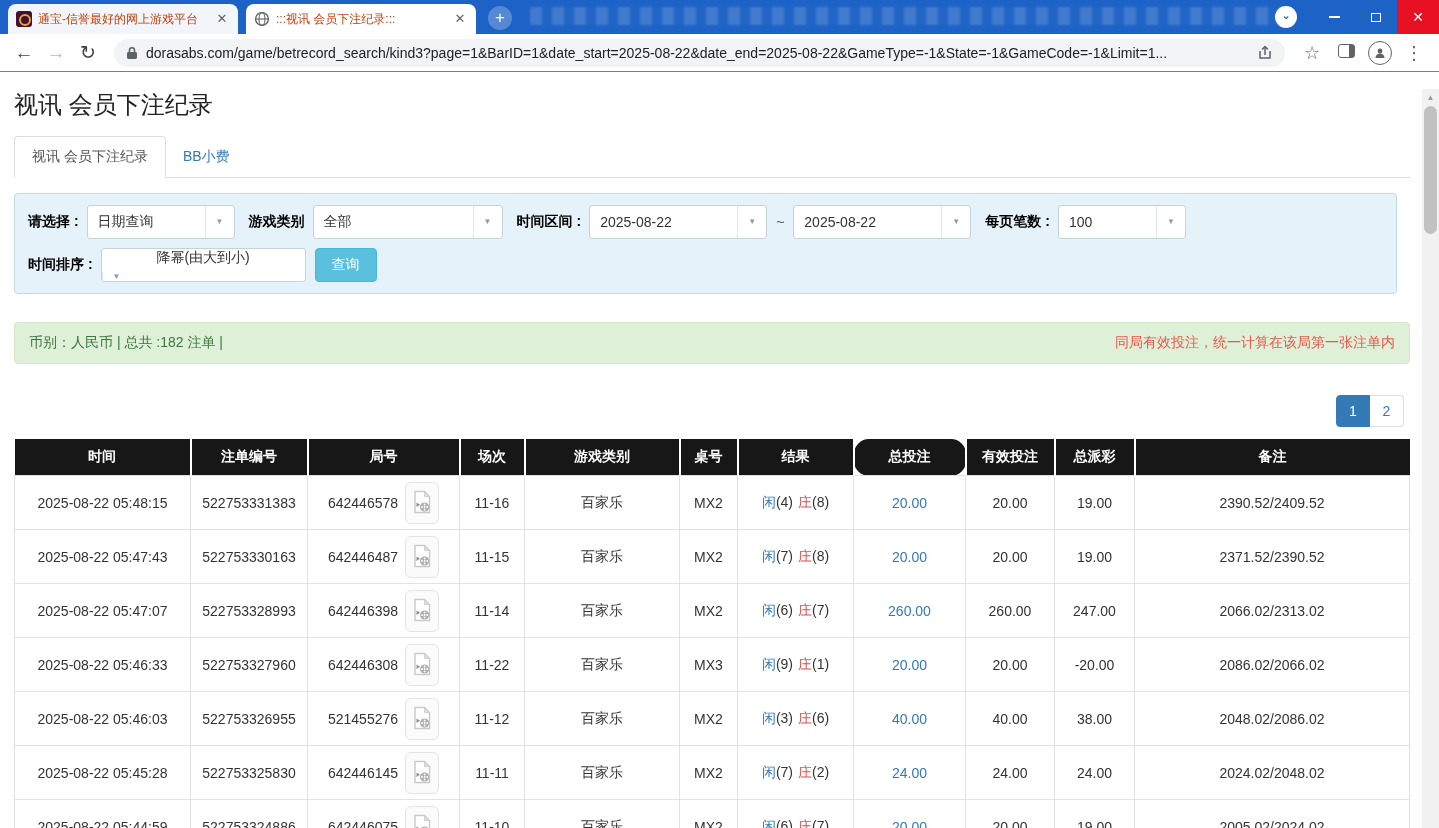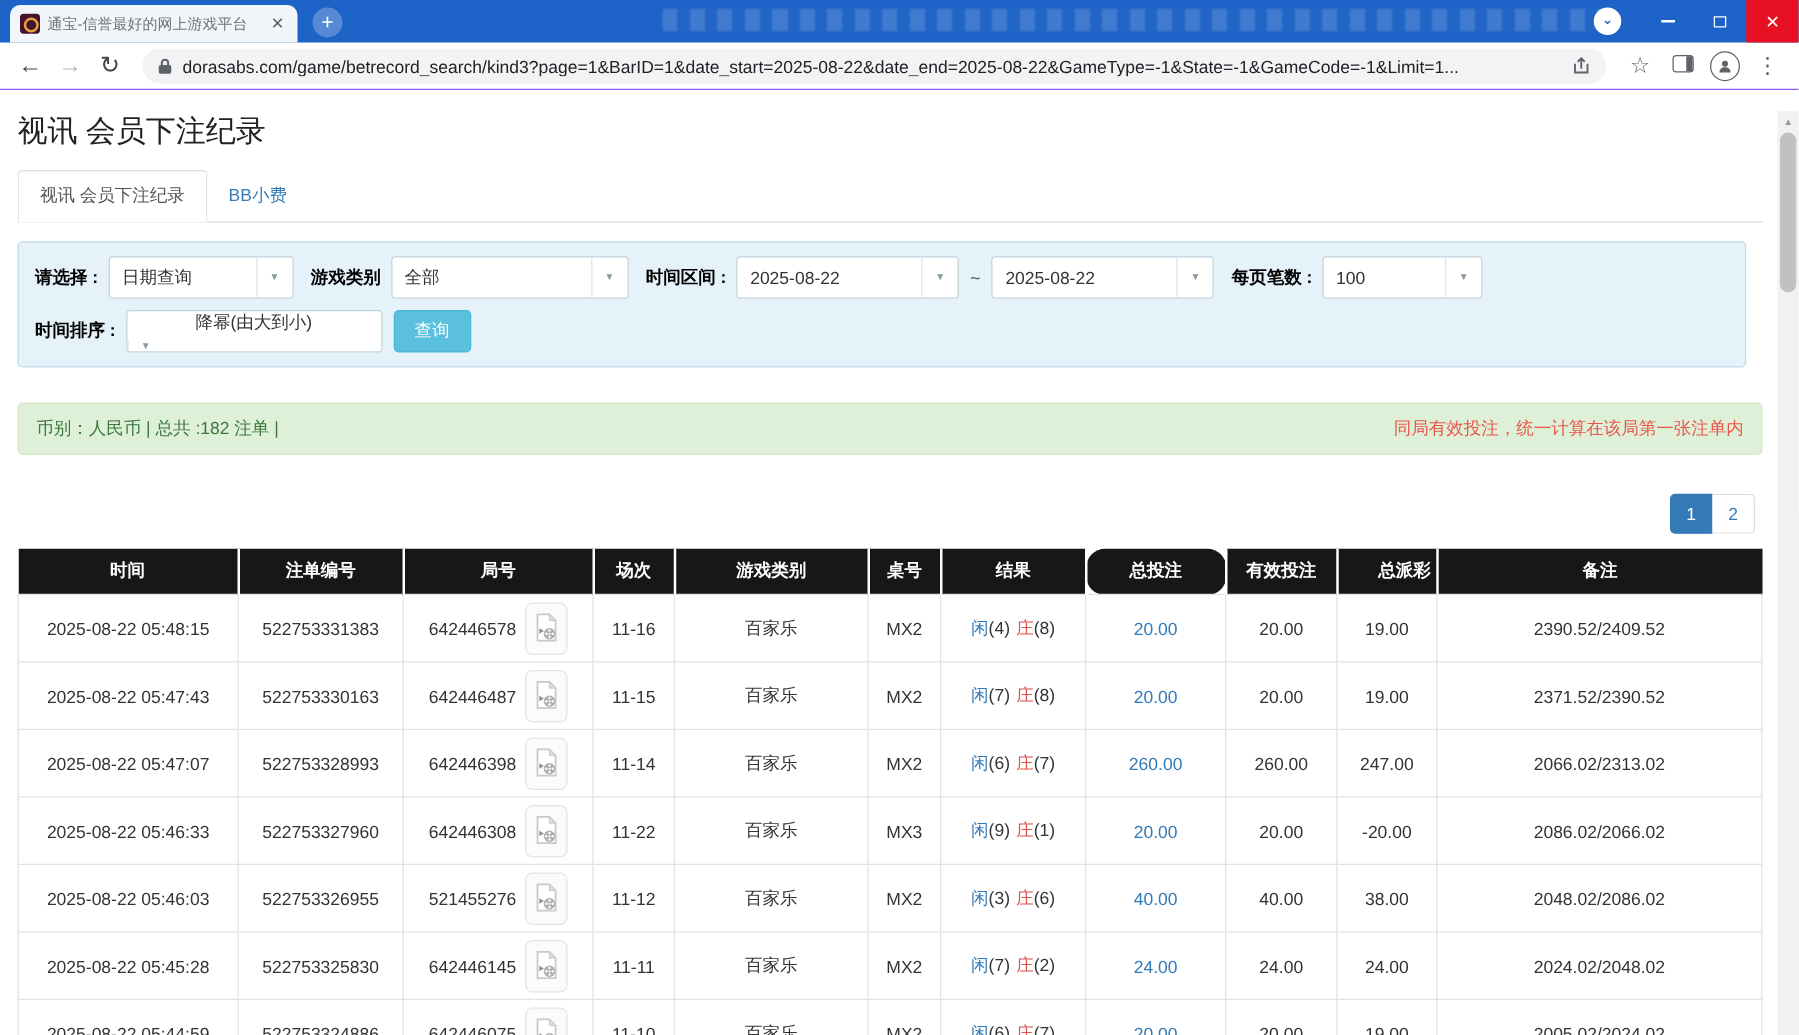--- a/index.html
+++ b/index.html
@@ -9,21 +9,21 @@
     font-family:"Liberation Sans","DejaVu Sans",sans-serif;
     -webkit-font-smoothing:antialiased;
   }
 
   
   .tabstrip { height:34px; background:#1d62c6; display:flex; align-items:flex-end; position:relative; }
   .titlebar-noise { position:absolute; left:530px; right:150px; top:7px; height:18px;
     background:repeating-linear-gradient(90deg, rgba(255,255,255,.16) 0 12px, rgba(255,255,255,.02) 12px 22px);
     filter:blur(1px); border-radius:3px; }
   .tab { width:230px; height:30px; background:#fff; border-radius:8px 8px 0 0; display:flex;
-    align-items:center; padding:0 8px; margin-left:8px; font-size:12px; color:#737373; position:relative; z-index:2; }
+    align-items:center; padding:0 8px; margin-left:8px; font-size:12px; color:#c2410c; position:relative; z-index:2; }
   .tab.inactive { background:#f2f5fa; }
   .tab .tab-title { flex:1; white-space:nowrap; overflow:hidden; margin:0 6px; }
   .tab-close { color:#5f6368; font-size:13px; width:16px; height:16px; line-height:16px; text-align:center; border-radius:50%; }
   .tab-close::before { content:"✕"; }
   .favicon-tongbao { width:16px; height:16px; border-radius:3px; background:#43122f; position:relative; flex:none; }
   .favicon-tongbao::before { content:""; position:absolute; left:3px; top:3px; width:8px; height:8px;
     border:2px solid #e8a33d; border-radius:50%; }
   .newtab-btn { width:24px; height:24px; border-radius:50%; background:rgba(255,255,255,.25); color:#fff;
     margin:0 0 4px 12px; display:flex; align-items:center; justify-content:center; font-size:17px; flex:none; }
   .newtab-btn::before { content:"+"; }
@@ -101,25 +101,25 @@
     font-size:14px; display:flex; align-items:center; justify-content:center; cursor:pointer; }
   .page-btn.active { background:#337ab7; border-color:#337ab7; color:#fff; }
   .page-btn.first { border-radius:4px 0 0 4px; }
   .page-btn.last { border-radius:0 4px 4px 0; border-left:none; }
 
   
   .bet-table { margin-top:12px; width:1396px; border-collapse:collapse; table-layout:fixed; }
   .bet-table thead th { background:#171717; color:#fff; font-size:14px; font-weight:bold; height:37px;
     border-right:2px solid #fff; padding:0 4px; }
   .bet-table thead th:last-child { border-right:none; }
-  .bet-table th:nth-child(1){width:176px;} .bet-table th:nth-child(2){width:132px;}
+  .bet-table th:nth-child(1){width:176px;} .bet-table th:nth-child(2){width:117px;}
   .bet-table th:nth-child(3){width:152px;} .bet-table th:nth-child(4){width:65px;}
   .bet-table th:nth-child(5){width:155px;} .bet-table th:nth-child(6){width:58px;}
   .bet-table th:nth-child(7){width:116px;} .bet-table th:nth-child(8){width:112px;border-radius:15px;}
-  .bet-table th:nth-child(9){width:89px;}  .bet-table th:nth-child(10){width:80px;text-align:right;}
+  .bet-table th:nth-child(9){width:89px;}  .bet-table th:nth-child(10){width:80px;}
   .bet-table tbody td { height:54px; background:#fff; text-align:center; font-size:14px; color:#333;
     border:1px solid #e2e2e2; padding:0 4px; }
   .round-wrap { display:inline-flex; align-items:center; }
   .video-btn { width:34px; height:42px; background:#fbfbfb; border:1px solid #e4e4e4; border-radius:6px;
     display:inline-flex; align-items:center; justify-content:center; margin-left:7px; cursor:pointer; padding:0; }
   .res-player { color:#337ab7; }
   .res-banker { color:#d9534f; margin-left:5px; }
   .res-num { color:#333; }
   .bet-link { color:#337ab7; text-decoration:none; cursor:pointer; }
   td .neg, td.neg { color:#e53935; }
@@ -129,20 +129,31 @@
 
 <div class="tabstrip">
   <div class="titlebar-noise"></div>
 
   <div class="tab inactive">
     <span class="favicon-tongbao"></span>
     <span class="tab-title">通宝-信誉最好的网上游戏平台</span>
     <span class="tab-close"></span>
   </div>
 
+  <div class="tab">
+    <span style="flex:none;display:inline-flex;">
+      <svg width="16" height="16" viewBox="0 0 16 16">
+        <circle cx="8" cy="8" r="6.4" fill="none" stroke="#5f6368" stroke-width="1.4"></circle>
+        <ellipse cx="8" cy="8" rx="3" ry="6.4" fill="none" stroke="#5f6368" stroke-width="1.1"></ellipse>
+        <line x1="1.6" y1="8" x2="14.4" y2="8" stroke="#5f6368" stroke-width="1.1"></line>
+      </svg>
+    </span>
+    <span class="tab-title">:::视讯 会员下注纪录:::</span>
+    <span class="tab-close"></span>
+  </div>
 
   <div class="newtab-btn"></div>
 
   <div class="tabstrip-right">
     <div class="tab-search"></div>
     <div class="win-btn">
         <span class="glyph-min"></span>
       </div>
     <div class="win-btn">
         <span class="glyph-max"></span>

